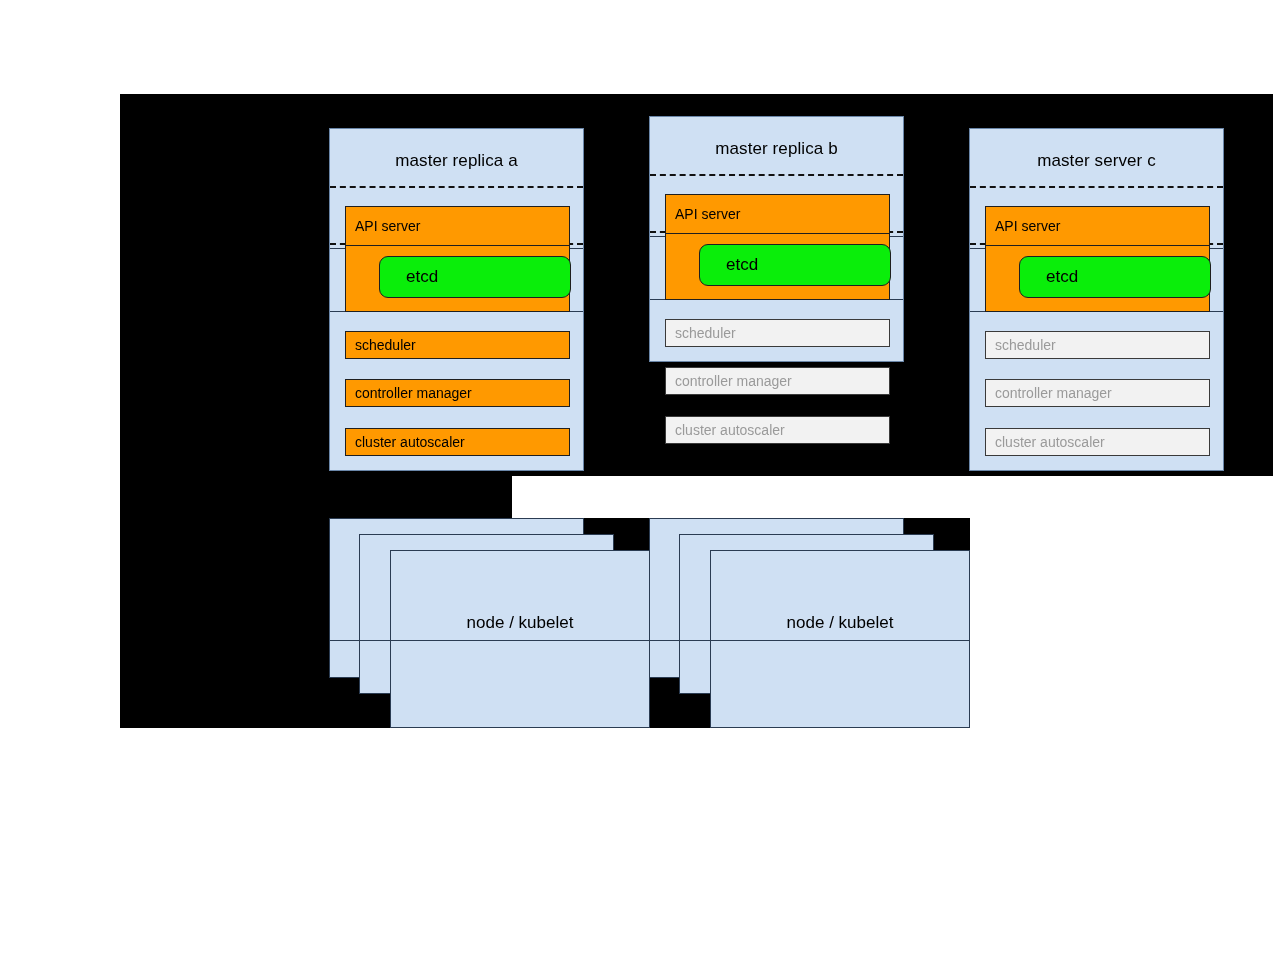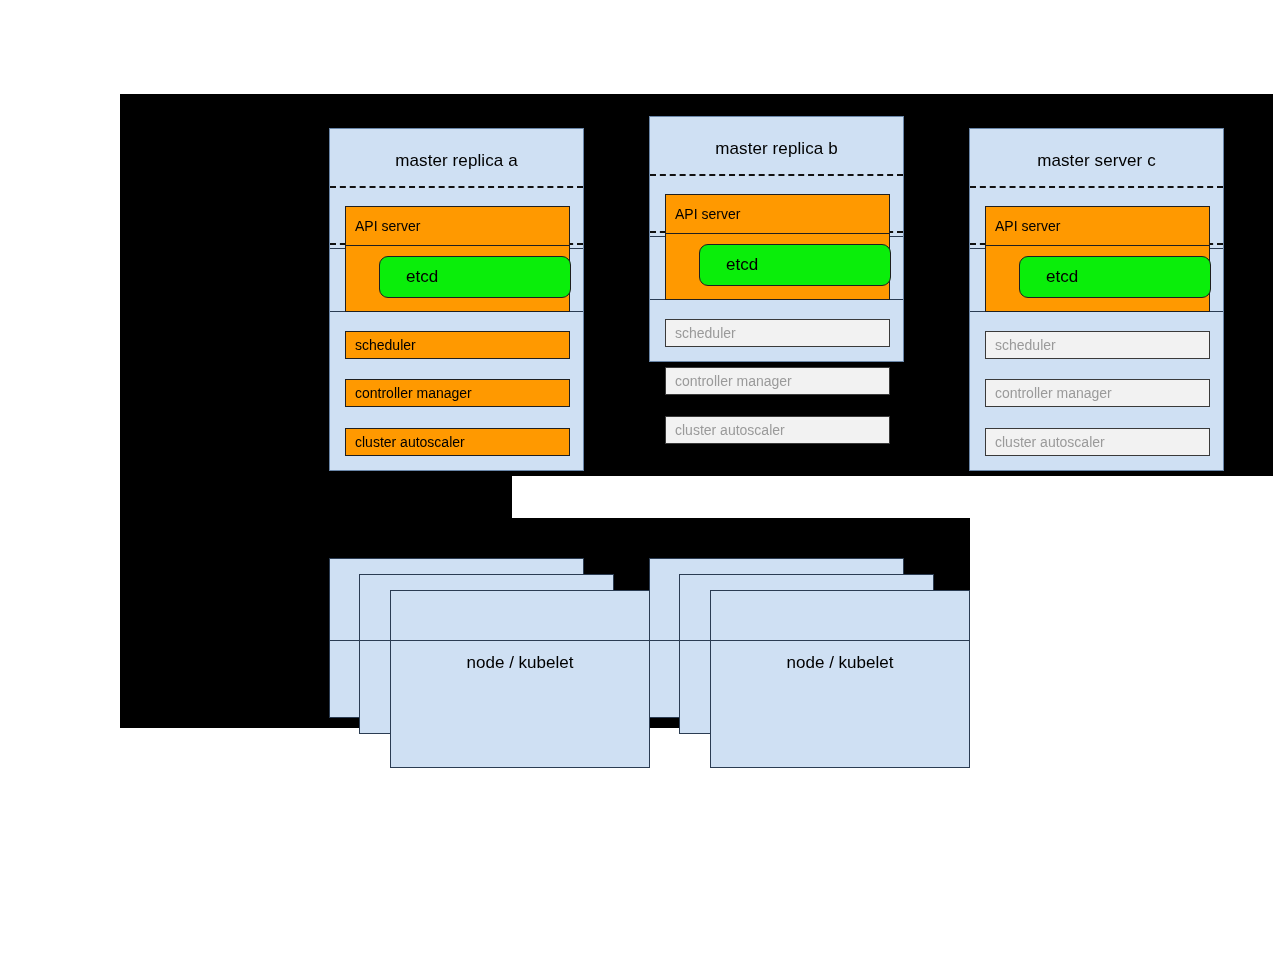--- a/index.html
+++ b/index.html
@@ -95,21 +95,20 @@
     color: #000000;
     margin-left: 16px;
   }
 
   
   .node-card {
     position: absolute;
     background: #cfe0f3;
     border: 1px solid #2b3c52;
     box-sizing: border-box;
-    margin-top: 40px;
   }
   .node-label {
     position: absolute;
     left: 0;
     right: 0;
     top: 62px;
     text-align: center;
     font-size: 17px;
     color: #000000;
   }

